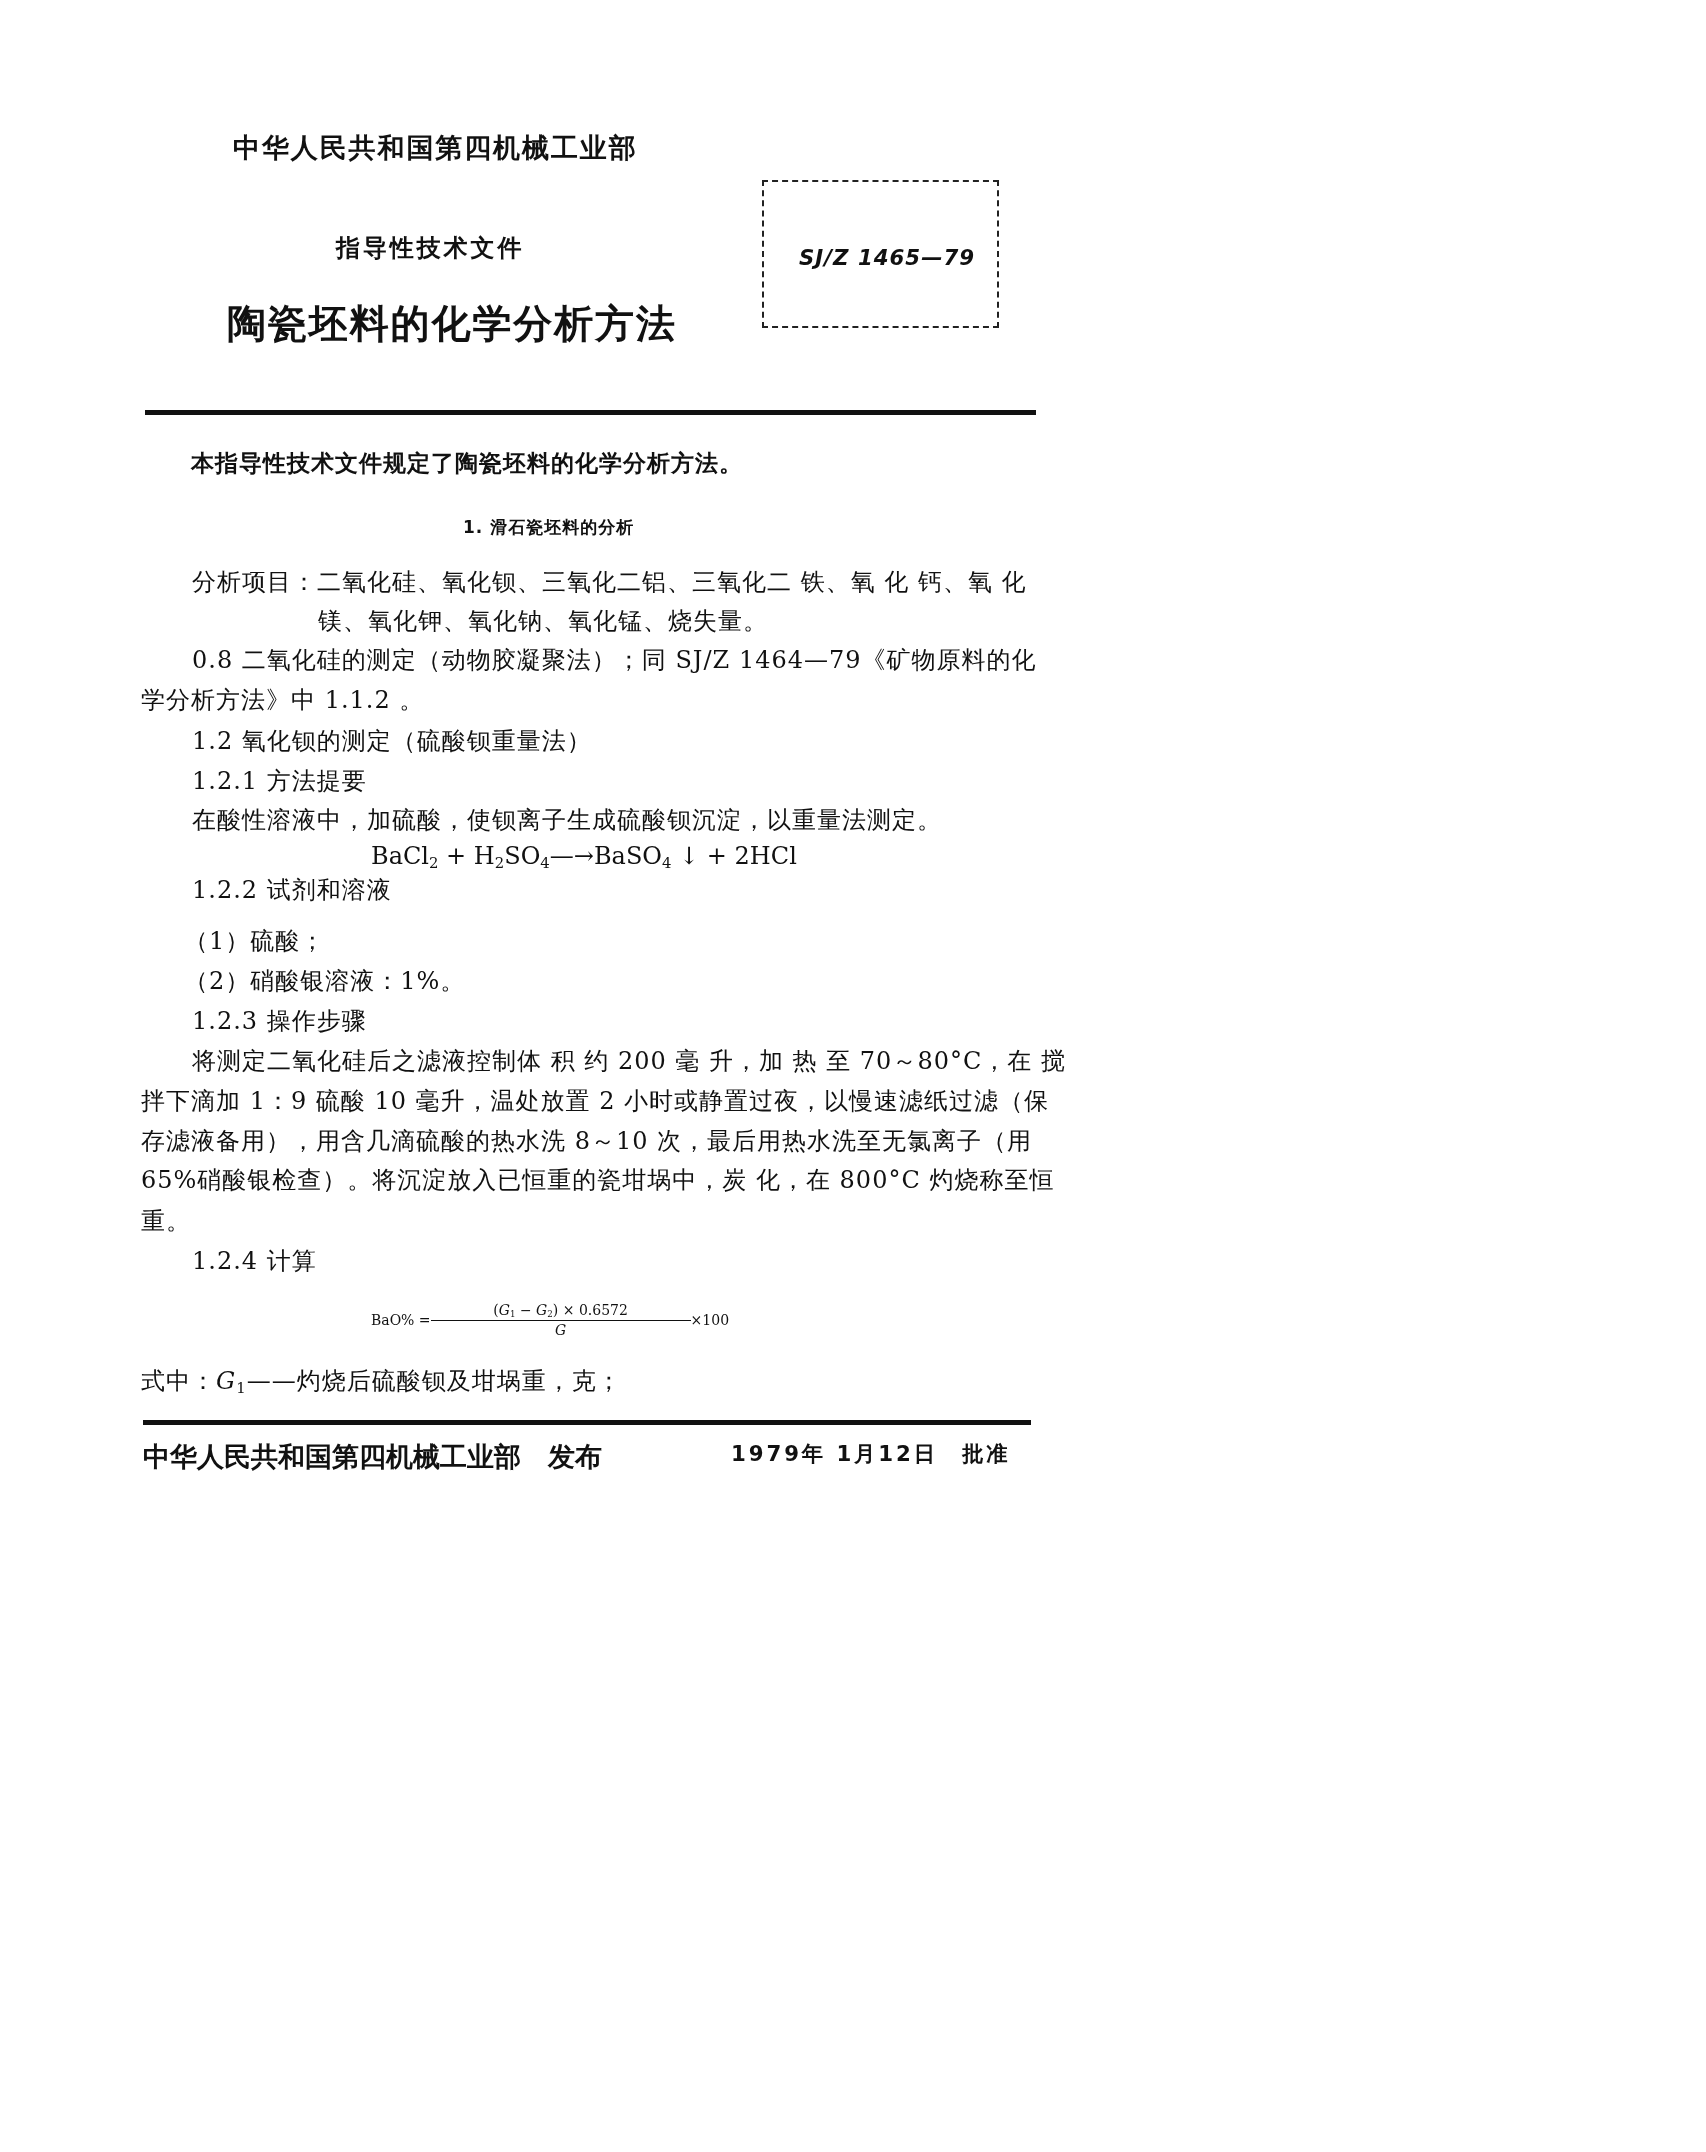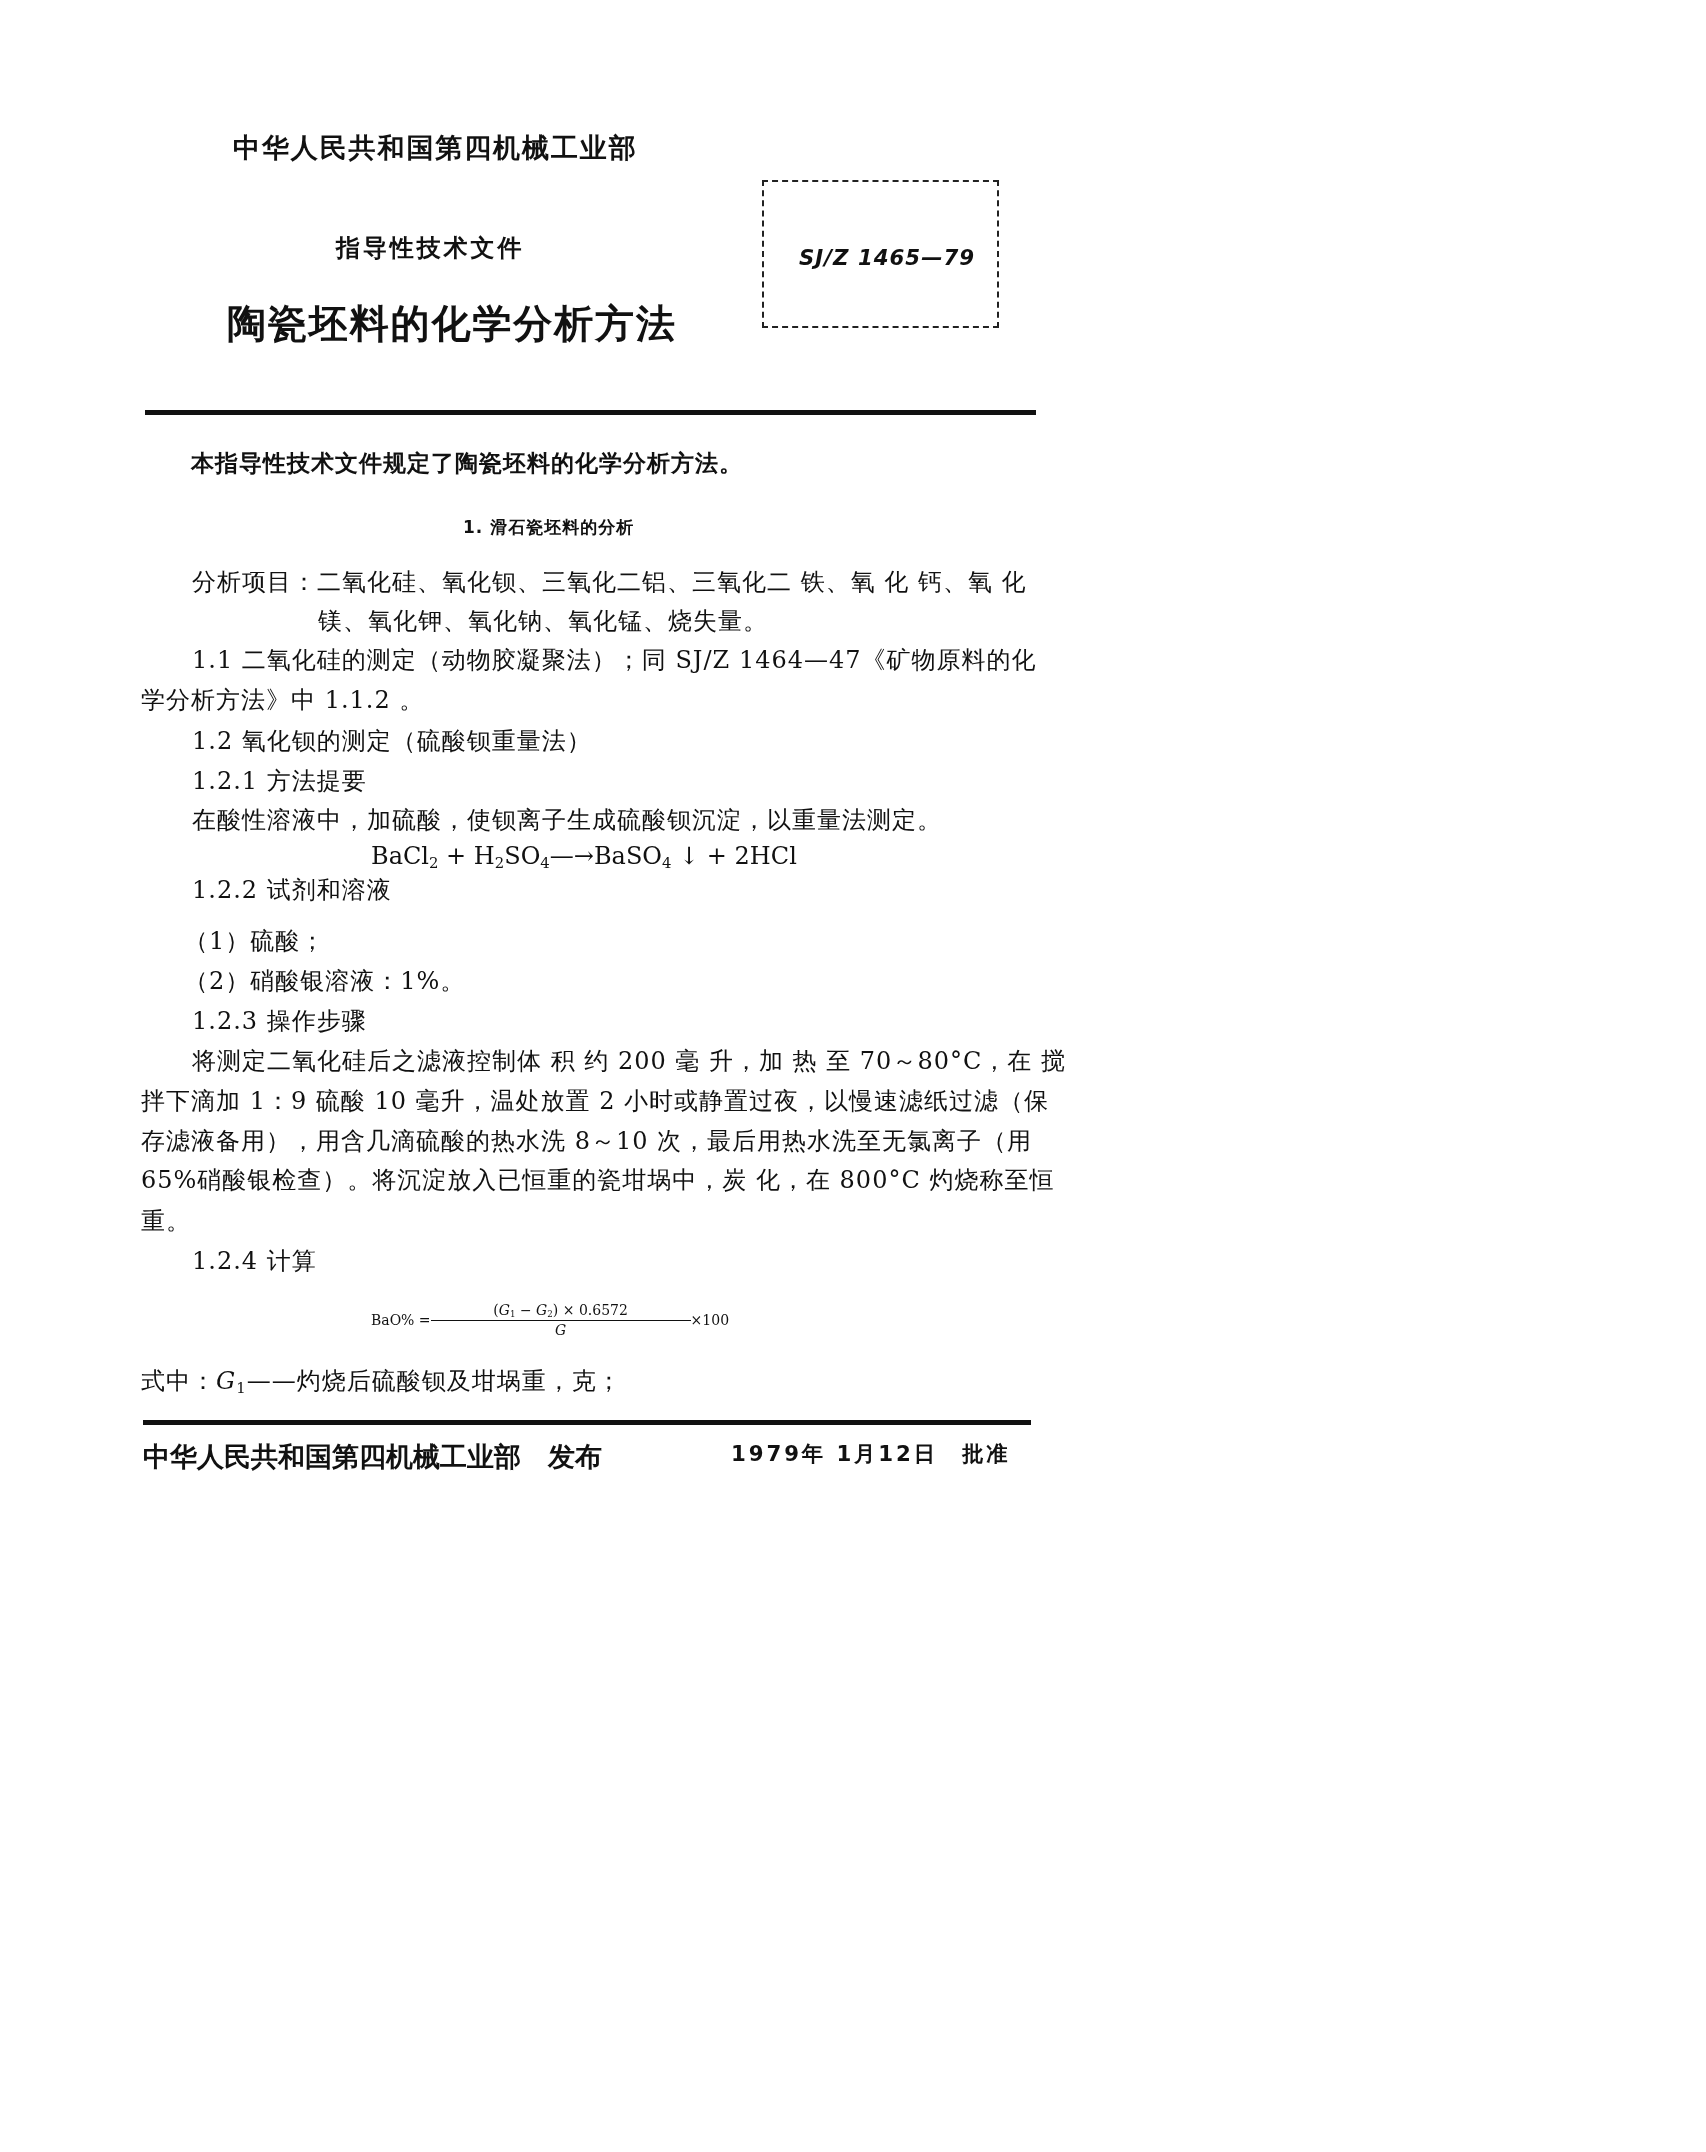--- a/index.html
+++ b/index.html
@@ -30,21 +30,21 @@
 
 <div class="rule" style="left:145px; top:410px; width:891px; height:4.9px;"></div>
 
 <div class="abs body hdr" style="left:191px; top:450px; font-size:23px; font-weight:bold;">本指导性技术文件规定了陶瓷坯料的化学分析方法。</div>
 
 <div class="abs body hdr" style="left:463px; top:514px; font-size:17px; font-weight:bold;">1. 滑石瓷坯料的分析</div>
 
 <div class="abs body" style="left:192px; top:569px;">分析项目：二氧化硅、氧化钡、三氧化二铝、三氧化二 铁、氧 化 钙、氧 化</div>
 <div class="abs body" style="left:318px; top:608px;">镁、氧化钾、氧化钠、氧化锰、烧失量。</div>
 
-<div class="abs body" style="left:192px; top:647px;">1.1 二氧化硅的测定（动物胶凝聚法）；同 SJ/Z 1464—47《矿物原料的化</div>
+<div class="abs body" style="left:192px; top:647px;">0.8 二氧化硅的测定（动物胶凝聚法）；同 SJ/Z 1464—79《矿物原料的化</div>
 <div class="abs body" style="left:141px; top:687px;">学分析方法》中 1.1.2 。</div>
 
 <div class="abs body" style="left:192px; top:728px;">1.2 氧化钡的测定（硫酸钡重量法）</div>
 
 <div class="abs body" style="left:192px; top:768px;">1.2.1 方法提要</div>
 
 <div class="abs body" style="left:192px; top:807px;">在酸性溶液中，加硫酸，使钡离子生成硫酸钡沉淀，以重量法测定。</div>
 
 <div class="abs body" style="left:371px; top:843px; font-size:24px; letter-spacing:0;">
   <span>BaCl</span><sub>2</sub><span> + </span><span>H</span><sub>2</sub><span>SO</span><sub>4</sub><span>—→</span><span>BaSO</span><sub>4</sub><span> ↓ </span><span>+ </span><span>2HCl</span>

